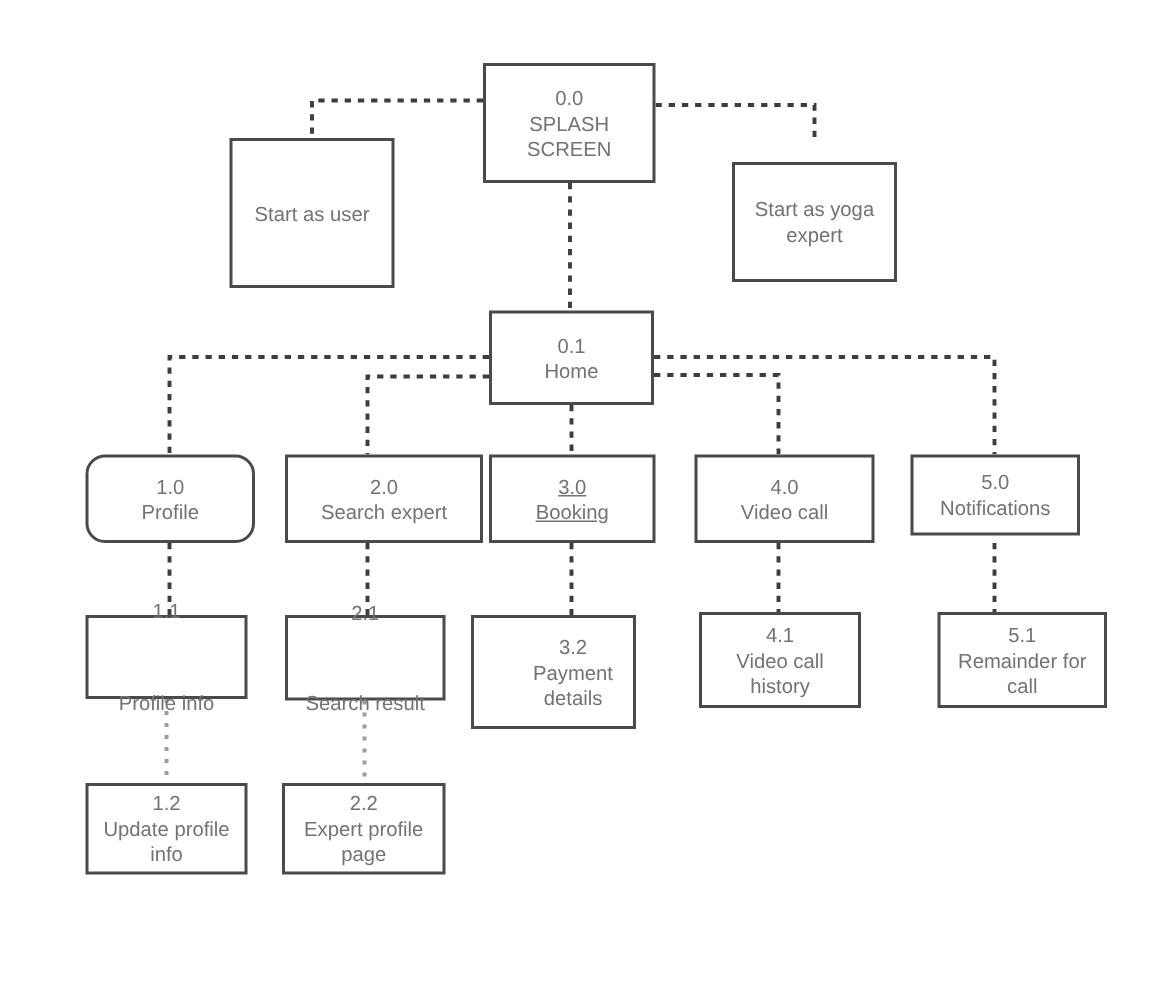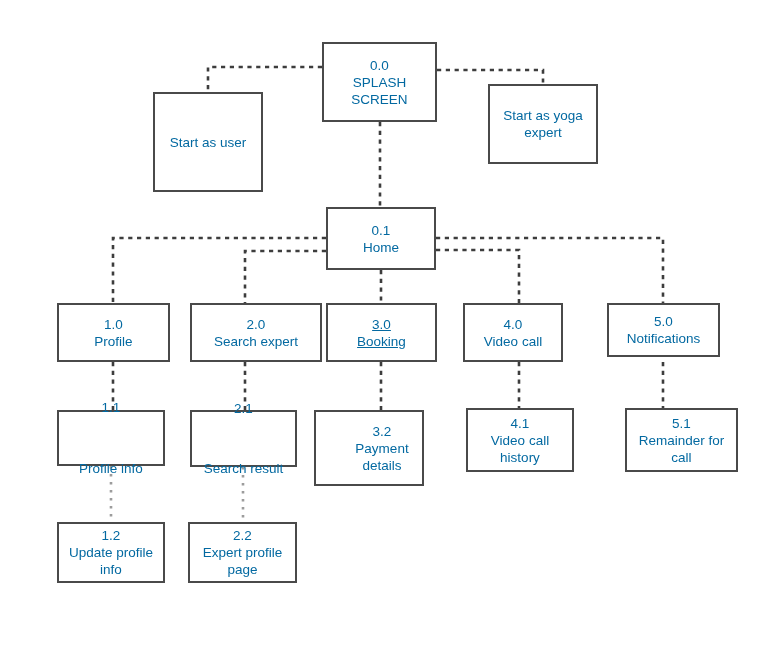--- a/index.html
+++ b/index.html
@@ -36,33 +36,33 @@
     position: absolute;
     box-sizing: border-box;
     border: 2px solid #4a4a4a;
     background: #ffffff;
     display: flex;
     flex-direction: column;
     align-items: center;
     justify-content: center;
     text-align: center;
     padding: 2px 8px;
-    color: #0369a1;
+    color: #737373;
     font-size: 13.5px;
     line-height: 17px;
   }
   
   .n-splash         { left:322px; top:42px;  width:115px; height:80px; }
   .n-start-user     { left:153px; top:92px;  width:110px; height:100px; }
-  .n-start-expert   { left:488px; top:84px;  width:110px; height:80px; }
+  .n-start-expert   { left:488px; top:108px;  width:110px; height:80px; }
   .n-home           { left:326px; top:207px; width:110px; height:63px; }
-  .n-profile        { left:57px;  top:303px; width:113px; height:59px; }
+  .n-profile        { left:57px;  top:303px; width:113px; height:59px;border-radius:13px; }
   .n-search-expert  { left:190px; top:303px; width:132px; height:59px; }
   .n-booking        { left:326px; top:303px; width:111px; height:59px;text-decoration:underline; }
-  .n-video-call     { left:463px; top:303px; width:100px; height:59px; }
+  .n-video-call     { left:463px; top:303px; width:120px; height:59px; }
   .n-notifications  { left:607px; top:303px; width:113px; height:54px; }
   .n-profile-info   { left:57px;  top:410px; width:108px; height:56px;gap:44px; }
   .n-search-result  { left:190px; top:410px; width:107px; height:57px;gap:43px; }
   .n-payment        { left:314px; top:410px; width:110px; height:76px;padding-left:34px; }
   .n-vc-history     { left:466px; top:408px; width:108px; height:64px; }
   .n-remainder      { left:625px; top:408px; width:113px; height:64px; }
   .n-update-profile { left:57px;  top:522px; width:108px; height:61px; }
   .n-expert-page    { left:188px; top:522px; width:109px; height:61px; }
 </style>
 </head>

